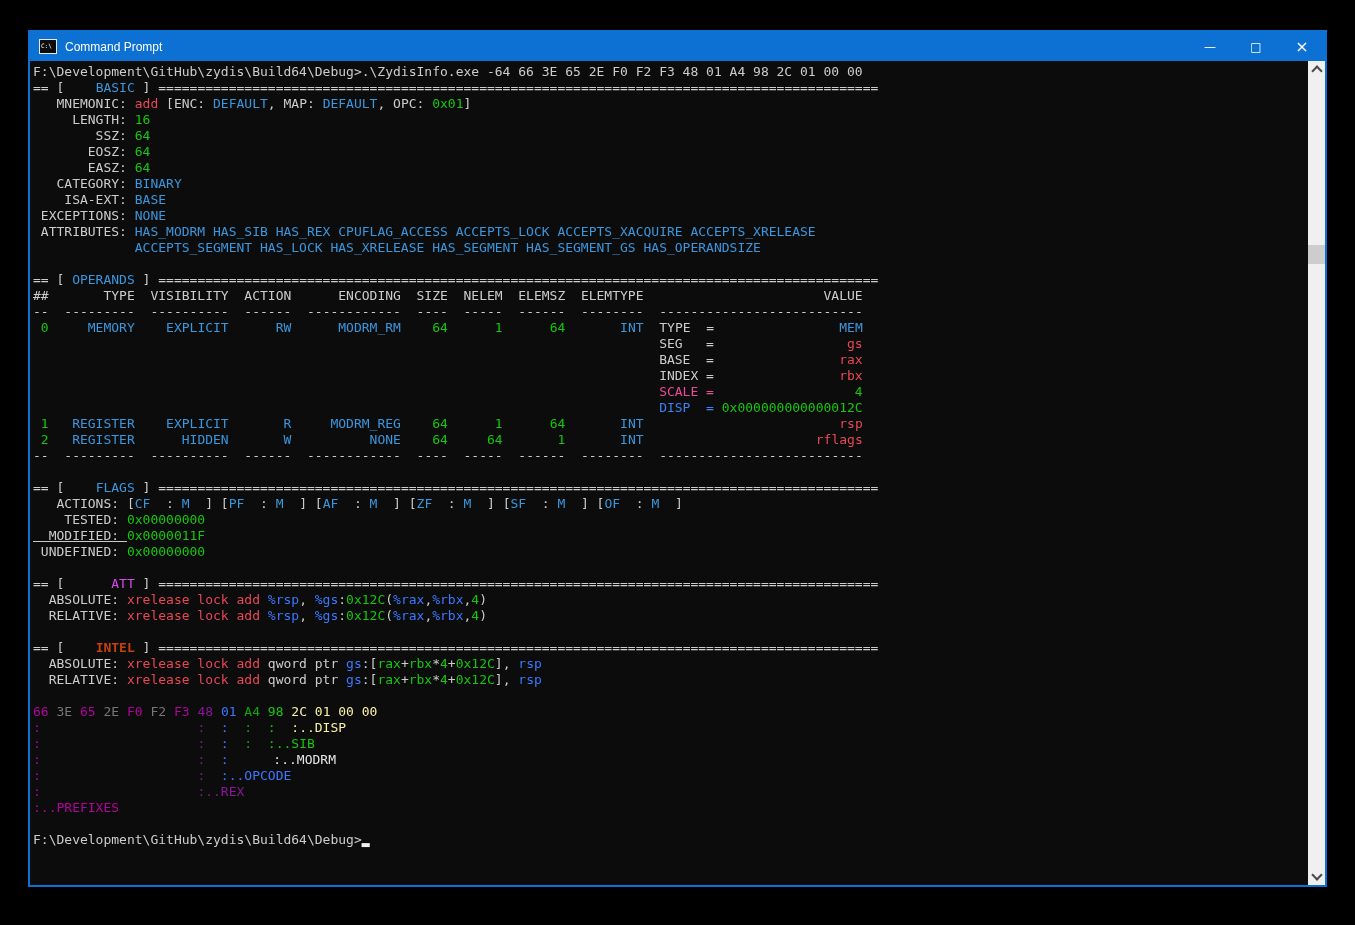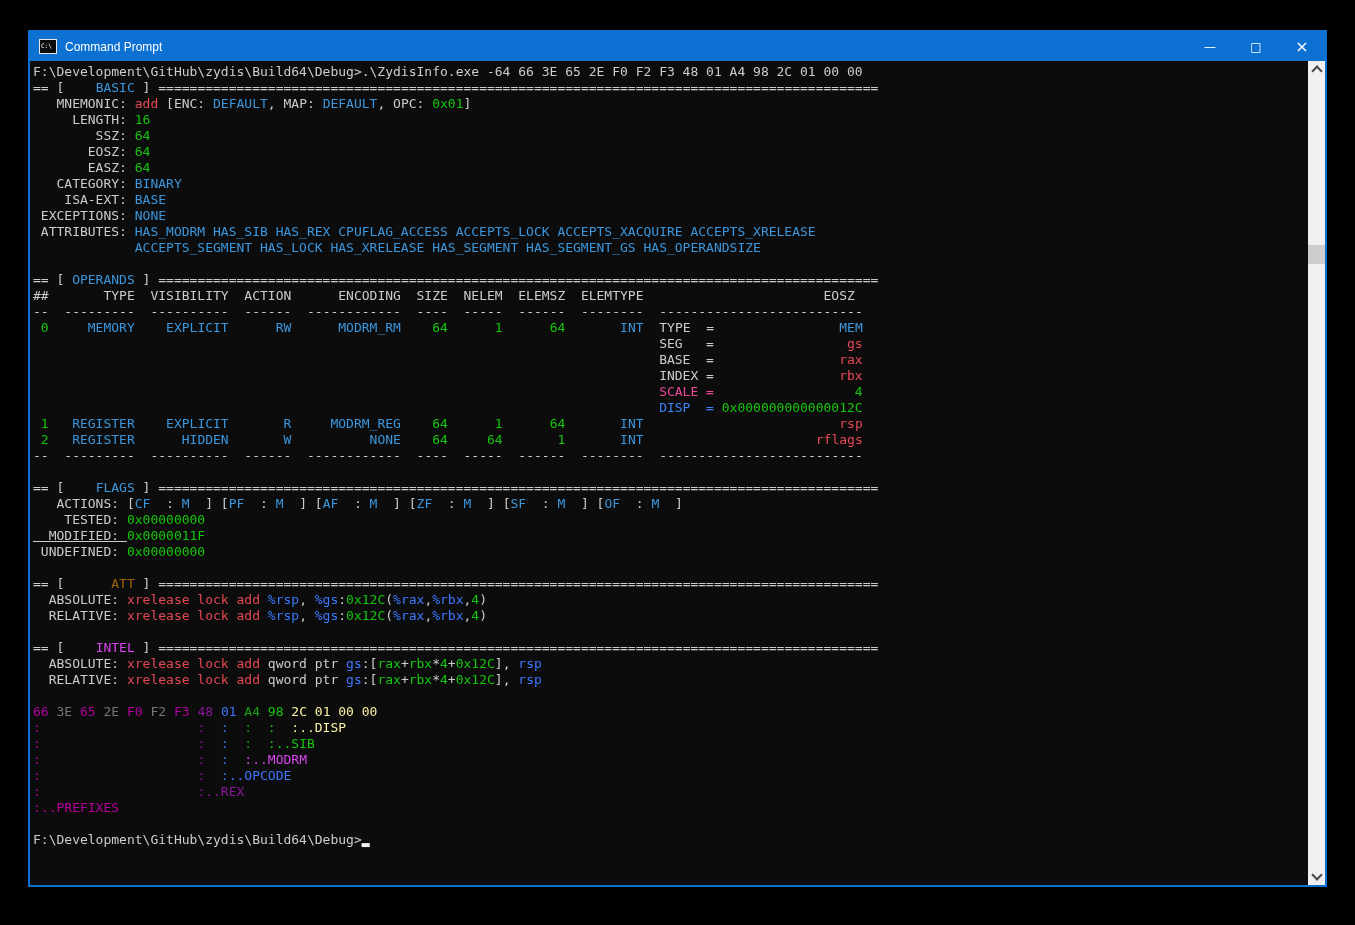--- a/index.html
+++ b/index.html
@@ -77,50 +77,50 @@
         <div class="line"><span style="color: rgb(204, 204, 204);">        SSZ: </span><span style="color: rgb(22, 198, 12);">64</span></div>
         <div class="line"><span style="color: rgb(204, 204, 204);">       EOSZ: </span><span style="color: rgb(22, 198, 12);">64</span></div>
         <div class="line"><span style="color: rgb(204, 204, 204);">       EASZ: </span><span style="color: rgb(22, 198, 12);">64</span></div>
         <div class="line"><span style="color: rgb(204, 204, 204);">   CATEGORY: </span><span style="color: rgb(58, 150, 221);">BINARY</span></div>
         <div class="line"><span style="color: rgb(204, 204, 204);">    ISA-EXT: </span><span style="color: rgb(58, 150, 221);">BASE</span></div>
         <div class="line"><span style="color: rgb(204, 204, 204);"> EXCEPTIONS: </span><span style="color: rgb(58, 150, 221);">NONE</span></div>
         <div class="line"><span style="color: rgb(204, 204, 204);"> ATTRIBUTES: </span><span style="color: rgb(58, 150, 221);">HAS_MODRM HAS_SIB HAS_REX CPUFLAG_ACCESS ACCEPTS_LOCK ACCEPTS_XACQUIRE ACCEPTS_XRELEASE</span></div>
         <div class="line"><span style="color: rgb(204, 204, 204);">             </span><span style="color: rgb(58, 150, 221);">ACCEPTS_SEGMENT HAS_LOCK HAS_XRELEASE HAS_SEGMENT HAS_SEGMENT_GS HAS_OPERANDSIZE</span></div>
         <div class="line"></div>
         <div class="line"><span style="color: rgb(204, 204, 204);">== [ </span><span style="color: rgb(58, 150, 221);">OPERANDS</span><span style="color: rgb(204, 204, 204);"> ] </span><span style="color: rgb(204, 204, 204);">============================================================================================</span></div>
-        <div class="line"><span style="color: rgb(204, 204, 204);">##</span><span style="color: rgb(204, 204, 204);">       </span><span style="color: rgb(204, 204, 204);">TYPE  VISIBILITY  ACTION      ENCODING  SIZE  NELEM  ELEMSZ  ELEMTYPE</span><span style="color: rgb(204, 204, 204);">                       </span><span style="color: rgb(204, 204, 204);">EOSZ</span></div>
+        <div class="line"><span style="color: rgb(204, 204, 204);">##</span><span style="color: rgb(204, 204, 204);">       </span><span style="color: rgb(204, 204, 204);">TYPE  VISIBILITY  ACTION      ENCODING  SIZE  NELEM  ELEMSZ  ELEMTYPE</span><span style="color: rgb(204, 204, 204);">                       </span><span style="color: rgb(204, 204, 204);">VALUE</span></div>
         <div class="line"><span style="color: rgb(204, 204, 204);">--  </span><span style="color: rgb(204, 204, 204);">---------</span><span style="color: rgb(204, 204, 204);">  </span><span style="color: rgb(204, 204, 204);">----------</span><span style="color: rgb(204, 204, 204);">  </span><span style="color: rgb(204, 204, 204);">------</span><span style="color: rgb(204, 204, 204);">  </span><span style="color: rgb(204, 204, 204);">------------</span><span style="color: rgb(204, 204, 204);">  </span><span style="color: rgb(204, 204, 204);">----</span><span style="color: rgb(204, 204, 204);">  </span><span style="color: rgb(204, 204, 204);">-----</span><span style="color: rgb(204, 204, 204);">  </span><span style="color: rgb(204, 204, 204);">------</span><span style="color: rgb(204, 204, 204);">  </span><span style="color: rgb(204, 204, 204);">--------</span><span style="color: rgb(204, 204, 204);">  </span><span style="color: rgb(204, 204, 204);">--------------------------</span></div>
         <div class="line"><span style="color: rgb(22, 198, 12);"> 0</span><span style="color: rgb(204, 204, 204);">     </span><span style="color: rgb(58, 150, 221);">MEMORY</span><span style="color: rgb(204, 204, 204);">    </span><span style="color: rgb(58, 150, 221);">EXPLICIT</span><span style="color: rgb(204, 204, 204);">      </span><span style="color: rgb(58, 150, 221);">RW</span><span style="color: rgb(204, 204, 204);">      </span><span style="color: rgb(58, 150, 221);">MODRM_RM</span><span style="color: rgb(204, 204, 204);">    </span><span style="color: rgb(22, 198, 12);">64</span><span style="color: rgb(204, 204, 204);">      </span><span style="color: rgb(22, 198, 12);">1</span><span style="color: rgb(204, 204, 204);">      </span><span style="color: rgb(22, 198, 12);">64</span><span style="color: rgb(204, 204, 204);">       </span><span style="color: rgb(58, 150, 221);">INT</span><span style="color: rgb(204, 204, 204);">  </span><span style="color: rgb(204, 204, 204);">TYPE  =</span><span style="color: rgb(204, 204, 204);">                </span><span style="color: rgb(58, 150, 221);">MEM</span></div>
         <div class="line"><span style="color: rgb(204, 204, 204);">                                                                                </span><span style="color: rgb(204, 204, 204);">SEG   =</span><span style="color: rgb(204, 204, 204);">                 </span><span style="color: rgb(231, 72, 86);">gs</span></div>
         <div class="line"><span style="color: rgb(204, 204, 204);">                                                                                </span><span style="color: rgb(204, 204, 204);">BASE  =</span><span style="color: rgb(204, 204, 204);">                </span><span style="color: rgb(231, 72, 86);">rax</span></div>
         <div class="line"><span style="color: rgb(204, 204, 204);">                                                                                </span><span style="color: rgb(204, 204, 204);">INDEX =</span><span style="color: rgb(204, 204, 204);">                </span><span style="color: rgb(231, 72, 86);">rbx</span></div>
         <div class="line"><span style="color: rgb(204, 204, 204);">                                                                                </span><span style="color: #ec4899;">SCALE =</span><span style="color: rgb(204, 204, 204);">                  </span><span style="color: rgb(22, 198, 12);">4</span></div>
         <div class="line"><span style="color: rgb(204, 204, 204);">                                                                                </span><span style="color: #3b82f6;">DISP  = </span><span style="color: rgb(22, 198, 12);">0x000000000000012C</span></div>
         <div class="line"><span style="color: rgb(22, 198, 12);"> 1</span><span style="color: rgb(204, 204, 204);">   </span><span style="color: rgb(58, 150, 221);">REGISTER</span><span style="color: rgb(204, 204, 204);">    </span><span style="color: rgb(58, 150, 221);">EXPLICIT</span><span style="color: rgb(204, 204, 204);">       </span><span style="color: rgb(58, 150, 221);">R</span><span style="color: rgb(204, 204, 204);">     </span><span style="color: rgb(58, 150, 221);">MODRM_REG</span><span style="color: rgb(204, 204, 204);">    </span><span style="color: rgb(22, 198, 12);">64</span><span style="color: rgb(204, 204, 204);">      </span><span style="color: rgb(22, 198, 12);">1</span><span style="color: rgb(204, 204, 204);">      </span><span style="color: rgb(22, 198, 12);">64</span><span style="color: rgb(204, 204, 204);">       </span><span style="color: rgb(58, 150, 221);">INT</span><span style="color: rgb(204, 204, 204);">                         </span><span style="color: rgb(231, 72, 86);">rsp</span></div>
         <div class="line"><span style="color: rgb(22, 198, 12);"> 2</span><span style="color: rgb(204, 204, 204);">   </span><span style="color: rgb(58, 150, 221);">REGISTER</span><span style="color: rgb(204, 204, 204);">      </span><span style="color: rgb(58, 150, 221);">HIDDEN</span><span style="color: rgb(204, 204, 204);">       </span><span style="color: rgb(58, 150, 221);">W</span><span style="color: rgb(204, 204, 204);">          </span><span style="color: rgb(58, 150, 221);">NONE</span><span style="color: rgb(204, 204, 204);">    </span><span style="color: rgb(22, 198, 12);">64</span><span style="color: rgb(204, 204, 204);">     </span><span style="color: rgb(22, 198, 12);">64</span><span style="color: rgb(204, 204, 204);">       </span><span style="color: rgb(22, 198, 12);">1</span><span style="color: rgb(204, 204, 204);">       </span><span style="color: rgb(58, 150, 221);">INT</span><span style="color: rgb(204, 204, 204);">                      </span><span style="color: rgb(231, 72, 86);">rflags</span></div>
         <div class="line"><span style="color: rgb(204, 204, 204);">--  </span><span style="color: rgb(204, 204, 204);">---------</span><span style="color: rgb(204, 204, 204);">  </span><span style="color: rgb(204, 204, 204);">----------</span><span style="color: rgb(204, 204, 204);">  </span><span style="color: rgb(204, 204, 204);">------</span><span style="color: rgb(204, 204, 204);">  </span><span style="color: rgb(204, 204, 204);">------------</span><span style="color: rgb(204, 204, 204);">  </span><span style="color: rgb(204, 204, 204);">----</span><span style="color: rgb(204, 204, 204);">  </span><span style="color: rgb(204, 204, 204);">-----</span><span style="color: rgb(204, 204, 204);">  </span><span style="color: rgb(204, 204, 204);">------</span><span style="color: rgb(204, 204, 204);">  </span><span style="color: rgb(204, 204, 204);">--------</span><span style="color: rgb(204, 204, 204);">  </span><span style="color: rgb(204, 204, 204);">--------------------------</span></div>
         <div class="line"></div>
         <div class="line"><span style="color: rgb(204, 204, 204);">== [    </span><span style="color: rgb(58, 150, 221);">FLAGS</span><span style="color: rgb(204, 204, 204);"> ] </span><span style="color: rgb(204, 204, 204);">============================================================================================</span></div>
         <div class="line"><span style="color: rgb(204, 204, 204);">   ACTIONS: [</span><span style="color: rgb(58, 150, 221);">CF</span><span style="color: rgb(204, 204, 204);">  : </span><span style="color: rgb(58, 150, 221);">M</span><span style="color: rgb(204, 204, 204);">  ] [</span><span style="color: rgb(58, 150, 221);">PF</span><span style="color: rgb(204, 204, 204);">  : </span><span style="color: rgb(58, 150, 221);">M</span><span style="color: rgb(204, 204, 204);">  ] [</span><span style="color: rgb(58, 150, 221);">AF</span><span style="color: rgb(204, 204, 204);">  : </span><span style="color: rgb(58, 150, 221);">M</span><span style="color: rgb(204, 204, 204);">  ] [</span><span style="color: rgb(58, 150, 221);">ZF</span><span style="color: rgb(204, 204, 204);">  : </span><span style="color: rgb(58, 150, 221);">M</span><span style="color: rgb(204, 204, 204);">  ] [</span><span style="color: rgb(58, 150, 221);">SF</span><span style="color: rgb(204, 204, 204);">  : </span><span style="color: rgb(58, 150, 221);">M</span><span style="color: rgb(204, 204, 204);">  ] [</span><span style="color: rgb(58, 150, 221);">OF</span><span style="color: rgb(204, 204, 204);">  : </span><span style="color: rgb(58, 150, 221);">M</span><span style="color: rgb(204, 204, 204);">  ]</span></div>
         <div class="line"><span style="color: rgb(204, 204, 204);">    TESTED: </span><span style="color: rgb(22, 198, 12);">0x00000000</span></div>
         <div class="line"><span style="color: rgb(204, 204, 204); text-decoration: underline;">  MODIFIED: </span><span style="color: rgb(22, 198, 12);">0x0000011F</span></div>
         <div class="line"><span style="color: rgb(204, 204, 204);"> UNDEFINED: </span><span style="color: rgb(22, 198, 12);">0x00000000</span></div>
         <div class="line"></div>
-        <div class="line"><span style="color: rgb(204, 204, 204);">== [      </span><span style="color: #a16207;">ATT</span><span style="color: rgb(204, 204, 204);"> ] </span><span style="color: rgb(204, 204, 204);">============================================================================================</span></div>
+        <div class="line"><span style="color: rgb(204, 204, 204);">== [      </span><span style="color: #d946ef;">ATT</span><span style="color: rgb(204, 204, 204);"> ] </span><span style="color: rgb(204, 204, 204);">============================================================================================</span></div>
         <div class="line"><span style="color: rgb(204, 204, 204);">  ABSOLUTE: </span><span style="color: rgb(231, 72, 86);">xrelease lock add </span><span style="color: rgb(59, 120, 255);">%rsp</span><span style="color: rgb(204, 204, 204);">, </span><span style="color: rgb(59, 120, 255);">%gs</span><span style="color: rgb(204, 204, 204);">:</span><span style="color: rgb(22, 198, 12);">0x12C</span><span style="color: rgb(204, 204, 204);">(</span><span style="color: rgb(59, 120, 255);">%rax</span><span style="color: rgb(204, 204, 204);">,</span><span style="color: rgb(59, 120, 255);">%rbx</span><span style="color: rgb(204, 204, 204);">,</span><span style="color: rgb(22, 198, 12);">4</span><span style="color: rgb(204, 204, 204);">)</span></div>
         <div class="line"><span style="color: rgb(204, 204, 204);">  RELATIVE: </span><span style="color: rgb(231, 72, 86);">xrelease lock add </span><span style="color: rgb(59, 120, 255);">%rsp</span><span style="color: rgb(204, 204, 204);">, </span><span style="color: rgb(59, 120, 255);">%gs</span><span style="color: rgb(204, 204, 204);">:</span><span style="color: rgb(22, 198, 12);">0x12C</span><span style="color: rgb(204, 204, 204);">(</span><span style="color: rgb(59, 120, 255);">%rax</span><span style="color: rgb(204, 204, 204);">,</span><span style="color: rgb(59, 120, 255);">%rbx</span><span style="color: rgb(204, 204, 204);">,</span><span style="color: rgb(22, 198, 12);">4</span><span style="color: rgb(204, 204, 204);">)</span></div>
         <div class="line"></div>
-        <div class="line"><span style="color: rgb(204, 204, 204);">== [    </span><span style="color: #d946ef;">INTEL</span><span style="color: rgb(204, 204, 204);"> ] </span><span style="color: rgb(204, 204, 204);">============================================================================================</span></div>
+        <div class="line"><span style="color: rgb(204, 204, 204);">== [    </span><span style="color: #c2410c; font-weight: bold;">INTEL</span><span style="color: rgb(204, 204, 204);"> ] </span><span style="color: rgb(204, 204, 204);">============================================================================================</span></div>
         <div class="line"><span style="color: rgb(204, 204, 204);">  ABSOLUTE: </span><span style="color: rgb(231, 72, 86);">xrelease lock add </span><span style="color: rgb(204, 204, 204);">qword ptr </span><span style="color: rgb(59, 120, 255);">gs</span><span style="color: rgb(204, 204, 204);">:[</span><span style="color: rgb(22, 198, 12);">rax</span><span style="color: rgb(204, 204, 204);">+</span><span style="color: rgb(22, 198, 12);">rbx</span><span style="color: rgb(204, 204, 204);">*</span><span style="color: rgb(22, 198, 12);">4</span><span style="color: rgb(204, 204, 204);">+</span><span style="color: rgb(22, 198, 12);">0x12C</span><span style="color: rgb(204, 204, 204);">], </span><span style="color: rgb(59, 120, 255);">rsp</span></div>
         <div class="line"><span style="color: rgb(204, 204, 204);">  RELATIVE: </span><span style="color: rgb(231, 72, 86);">xrelease lock add </span><span style="color: rgb(204, 204, 204);">qword ptr </span><span style="color: rgb(59, 120, 255);">gs</span><span style="color: rgb(204, 204, 204);">:[</span><span style="color: rgb(22, 198, 12);">rax</span><span style="color: rgb(204, 204, 204);">+</span><span style="color: rgb(22, 198, 12);">rbx</span><span style="color: rgb(204, 204, 204);">*</span><span style="color: rgb(22, 198, 12);">4</span><span style="color: rgb(204, 204, 204);">+</span><span style="color: rgb(22, 198, 12);">0x12C</span><span style="color: rgb(204, 204, 204);">], </span><span style="color: rgb(59, 120, 255);">rsp</span></div>
         <div class="line"></div>
         <div class="line"><span style="color: rgb(180, 0, 158);">66</span><span style="color: rgb(204, 204, 204);"> </span><span style="color: rgb(118, 118, 118);">3E</span><span style="color: rgb(204, 204, 204);"> </span><span style="color: rgb(180, 0, 158);">65</span><span style="color: rgb(204, 204, 204);"> </span><span style="color: rgb(118, 118, 118);">2E</span><span style="color: rgb(204, 204, 204);"> </span><span style="color: rgb(180, 0, 158);">F0</span><span style="color: rgb(204, 204, 204);"> </span><span style="color: rgb(118, 118, 118);">F2</span><span style="color: rgb(204, 204, 204);"> </span><span style="color: rgb(180, 0, 158);">F3</span><span style="color: rgb(204, 204, 204);"> </span><span style="color: rgb(136, 23, 152);">48</span><span style="color: rgb(204, 204, 204);"> </span><span style="color: rgb(59, 120, 255);">01</span><span style="color: rgb(204, 204, 204);"> </span><span style="color: rgb(19, 161, 14);">A4</span><span style="color: rgb(204, 204, 204);"> </span><span style="color: rgb(22, 198, 12);">98</span><span style="color: rgb(204, 204, 204);"> </span><span style="color: rgb(249, 241, 165);">2C</span><span style="color: rgb(204, 204, 204);"> </span><span style="color: rgb(249, 241, 165);">01</span><span style="color: rgb(204, 204, 204);"> </span><span style="color: rgb(249, 241, 165);">00</span><span style="color: rgb(204, 204, 204);"> </span><span style="color: rgb(249, 241, 165);">00</span></div>
         <div class="line"><span style="color: rgb(180, 0, 158);">:</span><span style="color: rgb(204, 204, 204);">                    </span><span style="color: rgb(136, 23, 152);">:</span><span style="color: rgb(204, 204, 204);">  </span><span style="color: rgb(59, 120, 255);">:</span><span style="color: rgb(204, 204, 204);">  </span><span style="color: rgb(19, 161, 14);">:</span><span style="color: rgb(204, 204, 204);">  </span><span style="color: rgb(22, 198, 12);">:</span><span style="color: rgb(204, 204, 204);">  </span><span style="color: rgb(249, 241, 165);">:..DISP</span></div>
         <div class="line"><span style="color: rgb(180, 0, 158);">:</span><span style="color: rgb(204, 204, 204);">                    </span><span style="color: rgb(136, 23, 152);">:</span><span style="color: rgb(204, 204, 204);">  </span><span style="color: rgb(59, 120, 255);">:</span><span style="color: rgb(204, 204, 204);">  </span><span style="color: rgb(19, 161, 14);">:</span><span style="color: rgb(204, 204, 204);">  </span><span style="color: rgb(22, 198, 12);">:..SIB</span></div>
-        <div class="line"><span style="color: rgb(180, 0, 158);">:</span><span style="color: rgb(204, 204, 204);">                    </span><span style="color: rgb(136, 23, 152);">:</span><span style="color: rgb(204, 204, 204);">  </span><span style="color: rgb(59, 120, 255);">:</span><span style="color: rgb(204, 204, 204);">  </span><span style="color: #d946ef;">:..MODRM</span></div>
+        <div class="line"><span style="color: rgb(180, 0, 158);">:</span><span style="color: rgb(204, 204, 204);">                    </span><span style="color: rgb(136, 23, 152);">:</span><span style="color: rgb(204, 204, 204);">  </span><span style="color: rgb(59, 120, 255);">:</span><span style="color: rgb(204, 204, 204);">  </span><span style="color: #e5e5e5; margin-left: 29px;">:..MODRM</span></div>
         <div class="line"><span style="color: rgb(180, 0, 158);">:</span><span style="color: rgb(204, 204, 204);">                    </span><span style="color: rgb(136, 23, 152);">:</span><span style="color: rgb(204, 204, 204);">  </span><span style="color: rgb(59, 120, 255);">:..OPCODE</span></div>
         <div class="line"><span style="color: rgb(180, 0, 158);">:</span><span style="color: rgb(204, 204, 204);">                    </span><span style="color: rgb(136, 23, 152);">:..REX</span></div>
         <div class="line"><span style="color: rgb(180, 0, 158);">:..PREFIXES</span></div>
         <div class="line"></div>
         <div class="line"><span style="color: rgb(204, 204, 204);">F:\Development\GitHub\zydis\Build64\Debug&gt;</span><span style="color: rgb(242, 242, 242);">▂</span></div>
       </div>
   </div>
 
   <div class="scrollbar">
     <div class="sb-btn up">

